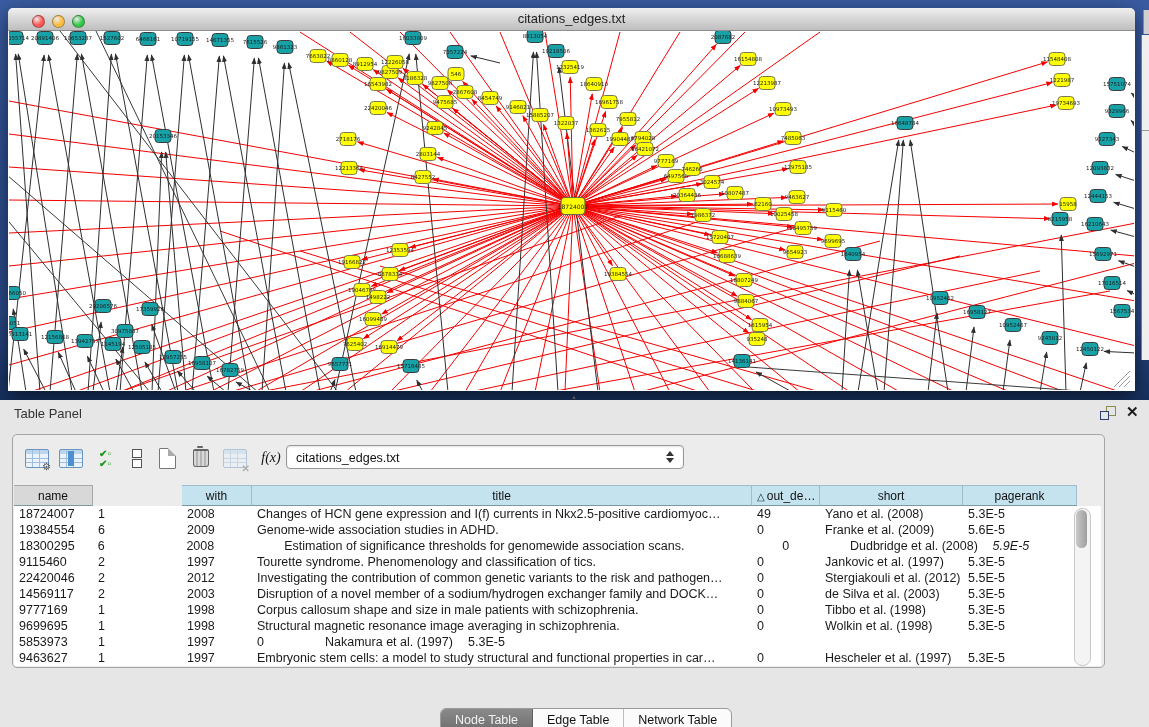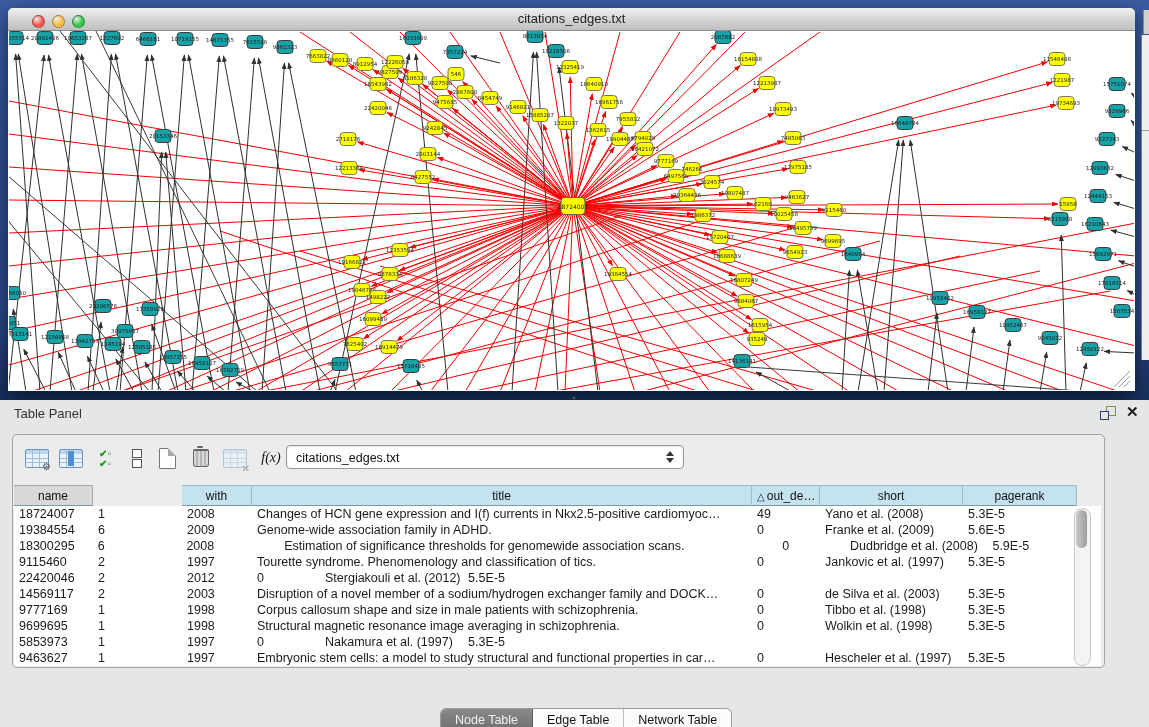--- a/index.html
+++ b/index.html
@@ -622,47 +622,48 @@
               <div class="td" style="width: 70px;">2008</div>
               <div class="td" style="width: 500px;">Changes of HCN gene expression and I(f) currents in Nkx2.5-positive cardiomyoc…</div>
               <div class="td" style="width: 68px;">49</div>
               <div class="td" style="width: 143px;">Yano et al. (2008)</div>
               <div class="td" style="width: 114px;">5.3E-5</div>
             </div>
             <div class="tr">
               <div class="td" style="width: 79px;">19384554</div>
               <div class="td" style="width: 89px;">6</div>
               <div class="td" style="width: 70px;">2009</div>
-              <div class="td" style="width: 500px;">Genome-wide association family in ADHD.</div>
+              <div class="td" style="width: 500px;">Genome-wide association studies in ADHD.</div>
               <div class="td" style="width: 68px;">0</div>
               <div class="td" style="width: 143px;">Franke et al. (2009)</div>
               <div class="td" style="width: 114px;">5.6E-5</div>
             </div>
             <div class="tr">
               <div class="td" style="width: 79px;">18300295</div>
               <div class="td" style="width: 89px;">6</div>
               <div class="td" style="width: 70px;">2008</div>
               <div class="td" style="width: 500px; margin-left: 28px;">Estimation of significance thresholds for genomewide association scans.</div>
               <div class="td" style="width: 68px;">0</div>
               <div class="td" style="width: 143px;">Dudbridge et al. (2008)</div>
-              <div class="td" style="width: 114px;">5.9E-5</div>
+              <div class="td" style="width: 114px; font-style: italic;">5.9E-5</div>
             </div>
             <div class="tr">
               <div class="td" style="width: 79px;">9115460</div>
               <div class="td" style="width: 89px;">2</div>
               <div class="td" style="width: 70px;">1997</div>
               <div class="td" style="width: 500px;">Tourette syndrome. Phenomenology and classification of tics.</div>
               <div class="td" style="width: 68px;">0</div>
               <div class="td" style="width: 143px;">Jankovic et al. (1997)</div>
               <div class="td" style="width: 114px;">5.3E-5</div>
             </div>
             <div class="tr">
               <div class="td" style="width: 79px;">22420046</div>
               <div class="td" style="width: 89px;">2</div>
               <div class="td" style="width: 70px;">2012</div>
+              <div class="td" style="width: 500px;">Investigating the contribution of common genetic variants to the risk and pathogen…</div>
               <div class="td" style="width: 68px;">0</div>
               <div class="td" style="width: 143px;">Stergiakouli et al. (2012)</div>
               <div class="td" style="width: 114px;">5.5E-5</div>
             </div>
             <div class="tr">
               <div class="td" style="width: 79px;">14569117</div>
               <div class="td" style="width: 89px;">2</div>
               <div class="td" style="width: 70px;">2003</div>
               <div class="td" style="width: 500px;">Disruption of a novel member of a sodium/hydrogen exchanger family and DOCK…</div>
               <div class="td" style="width: 68px;">0</div>

